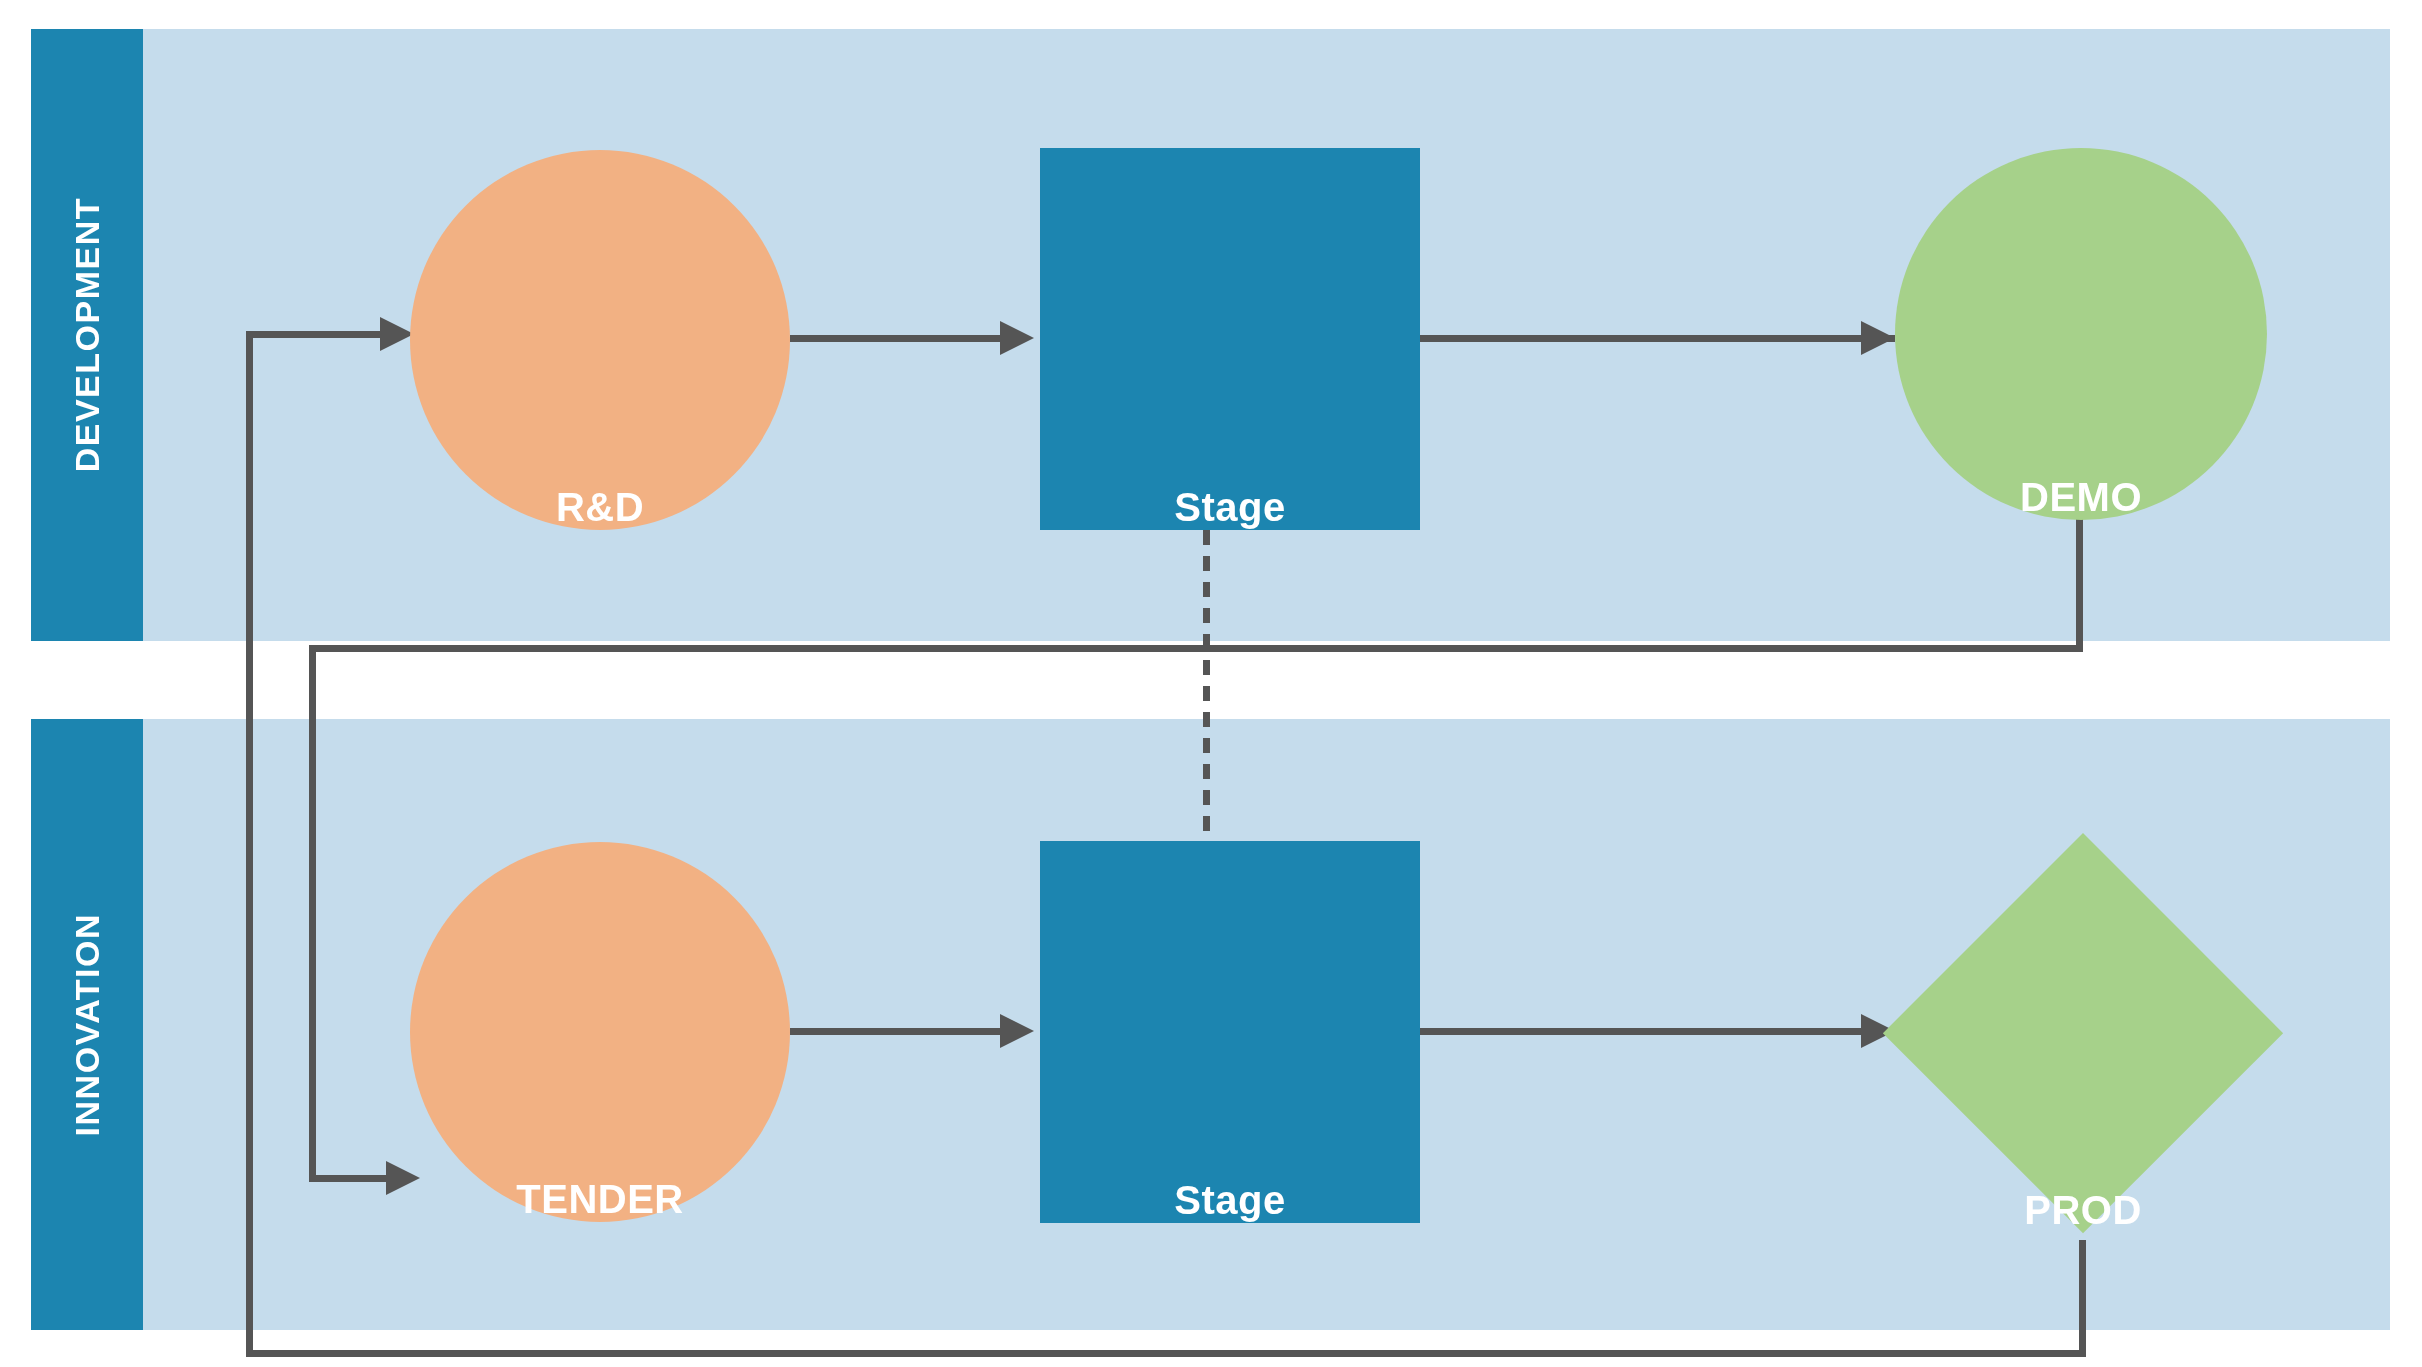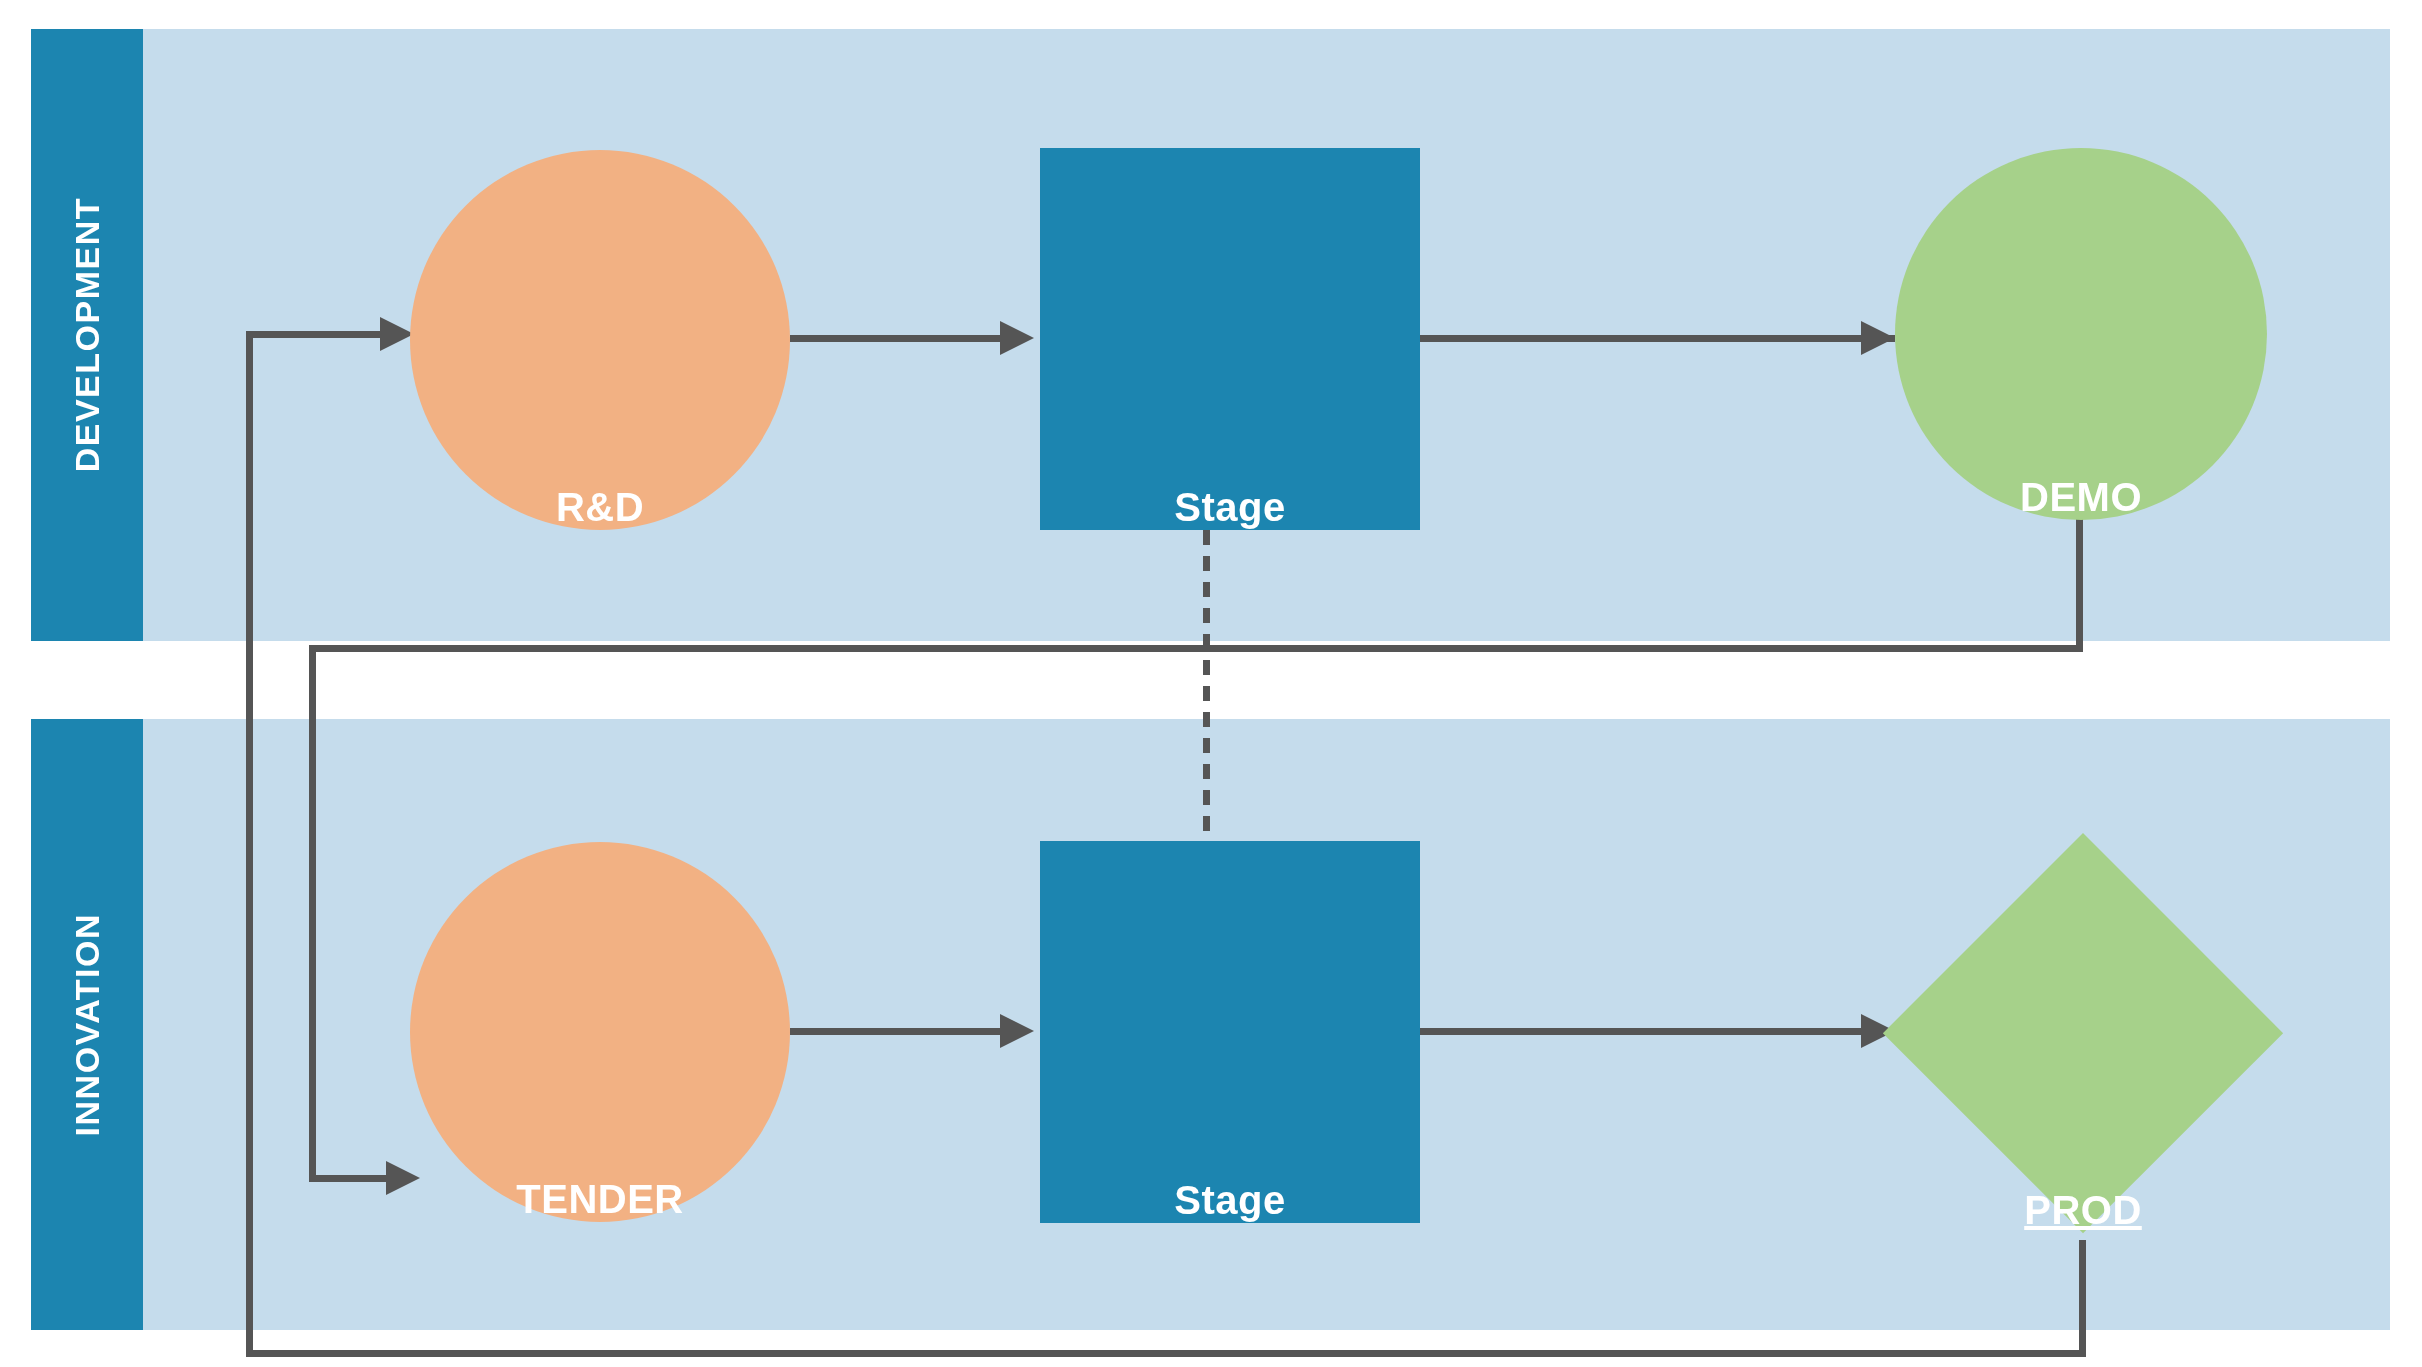--- a/index.html
+++ b/index.html
@@ -55,21 +55,21 @@
     justify-content: center;
     color: #ffffff;
     font-weight: bold;
     font-size: 40px;
     letter-spacing: 0.5px;
     white-space: nowrap;
     z-index: 4;
   }
   .node.circle  { border-radius: 50%; }
   .node.square  { }
-  .node.diamond { background: transparent; text-decoration: underline; }
+  .node.diamond { background: transparent; }
   .diamond-shape {
     position: absolute;
     left: 50%;
     top: 50%;
     width: 70.7%;
     height: 70.7%;
     transform: translate(-50%, -50%) rotate(45deg);
     z-index: -1;
   }
   .node-label { position: relative; z-index: 2; }

